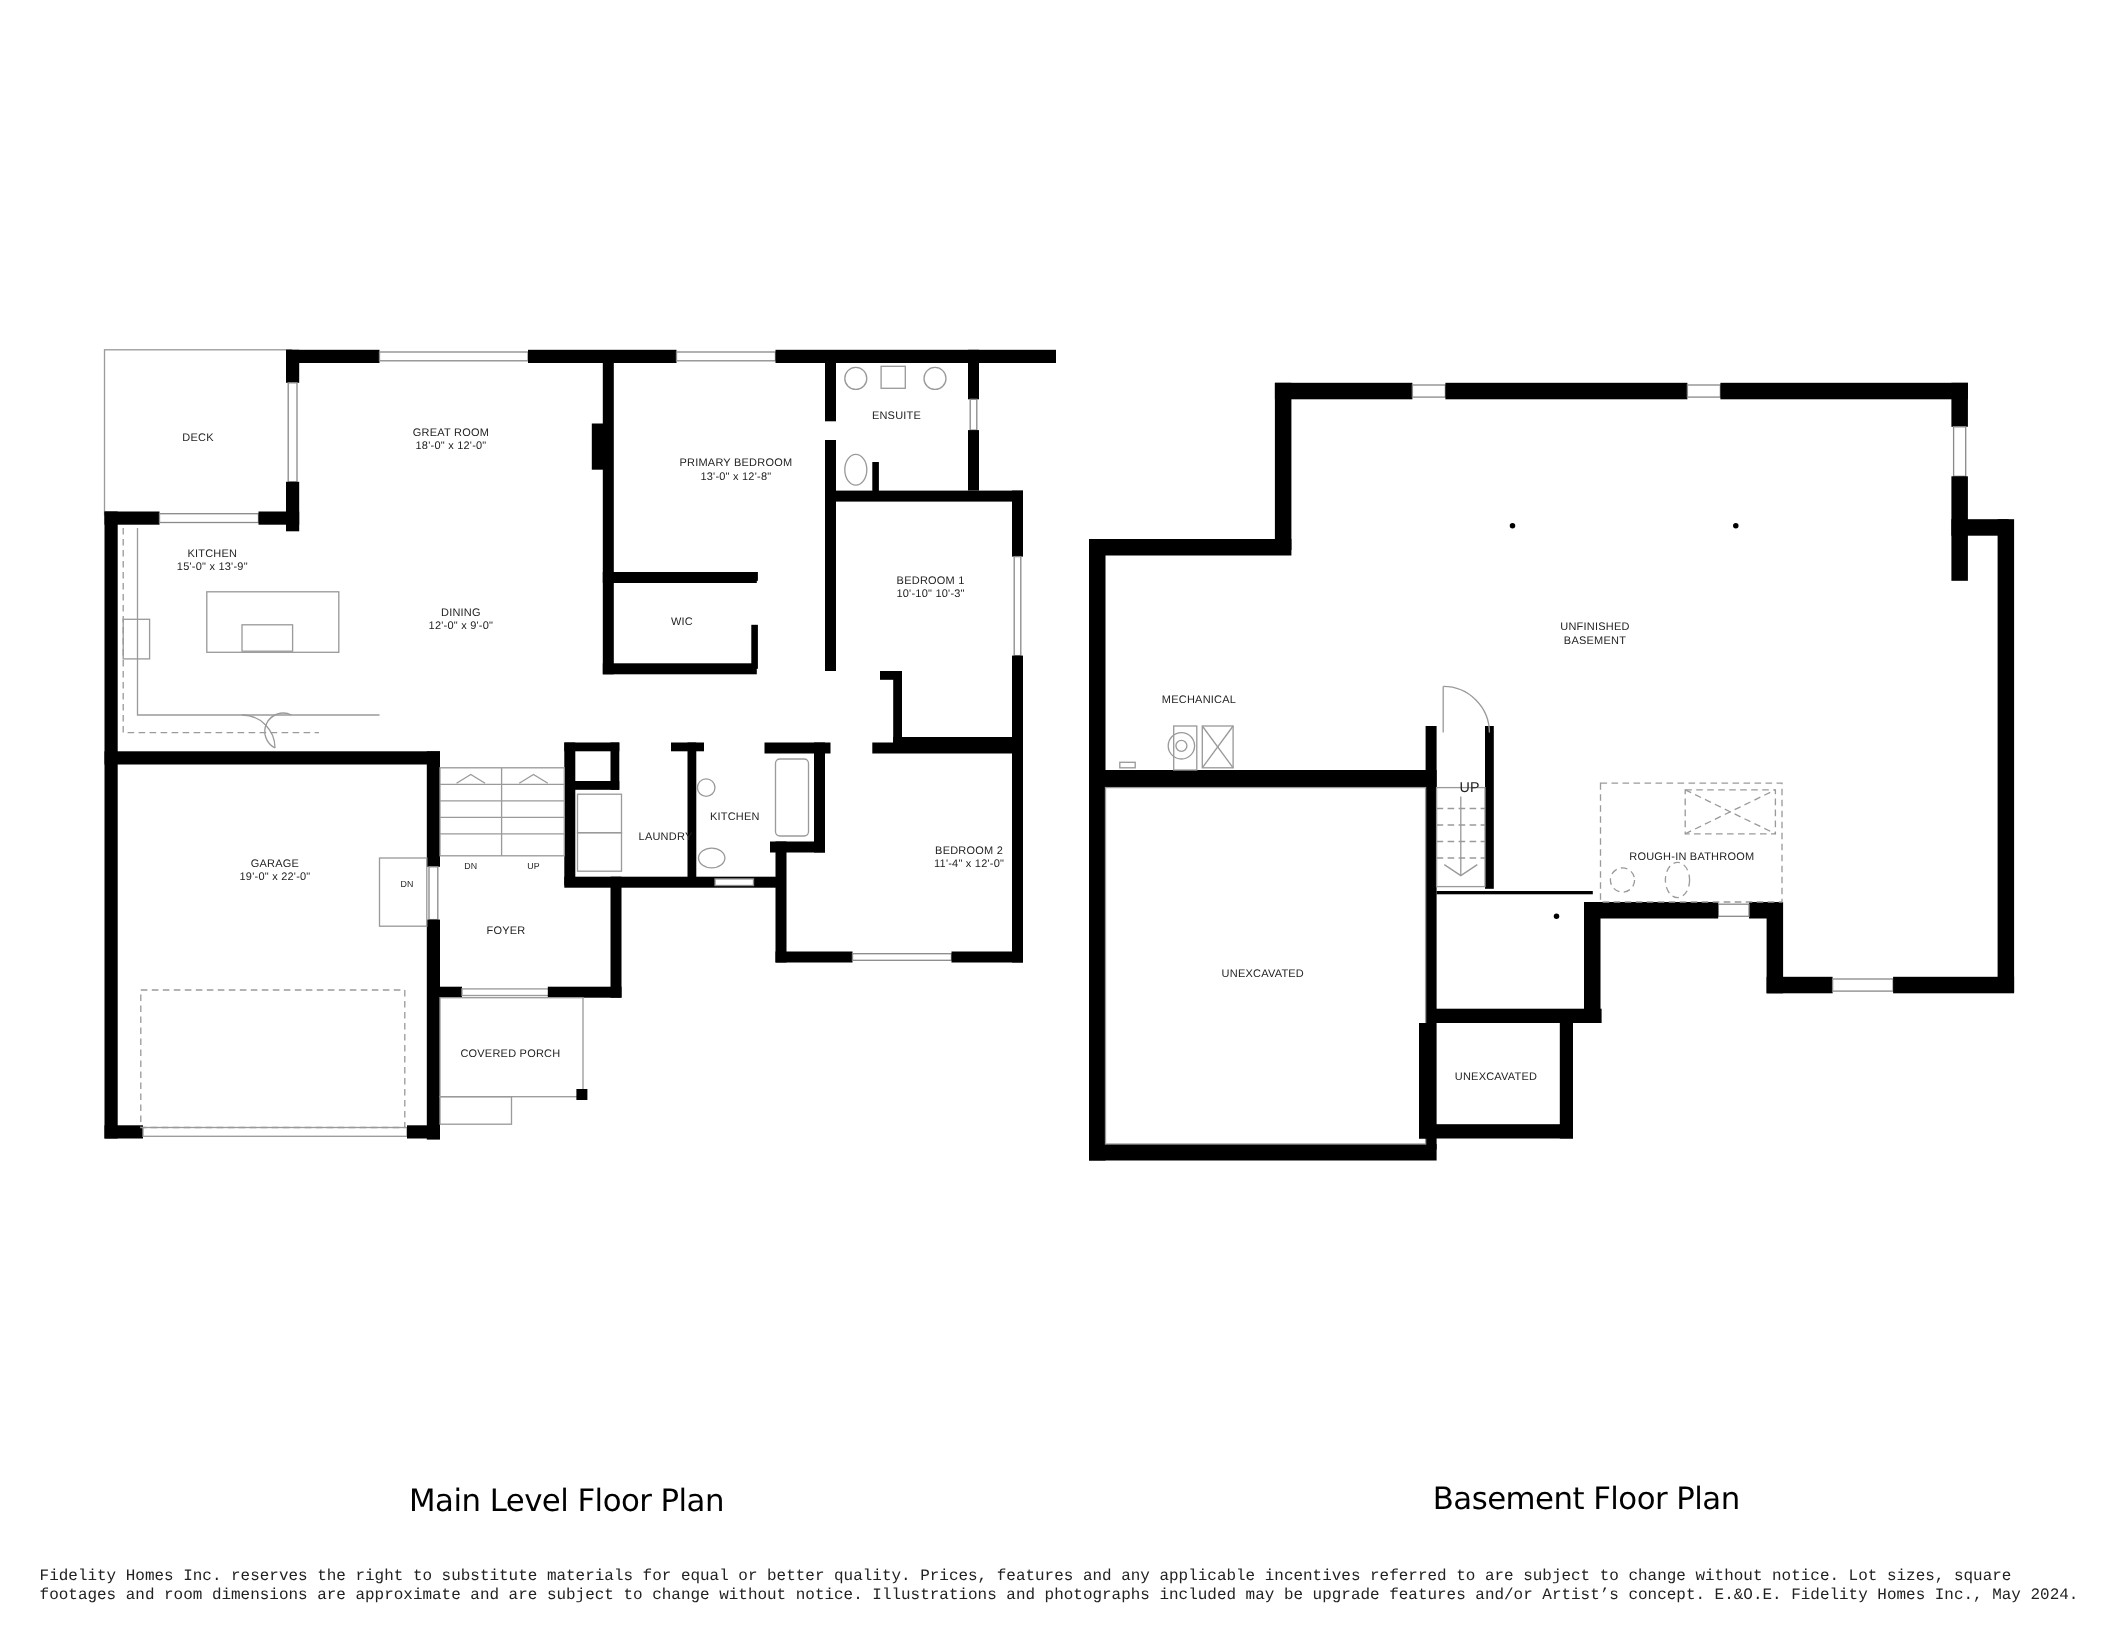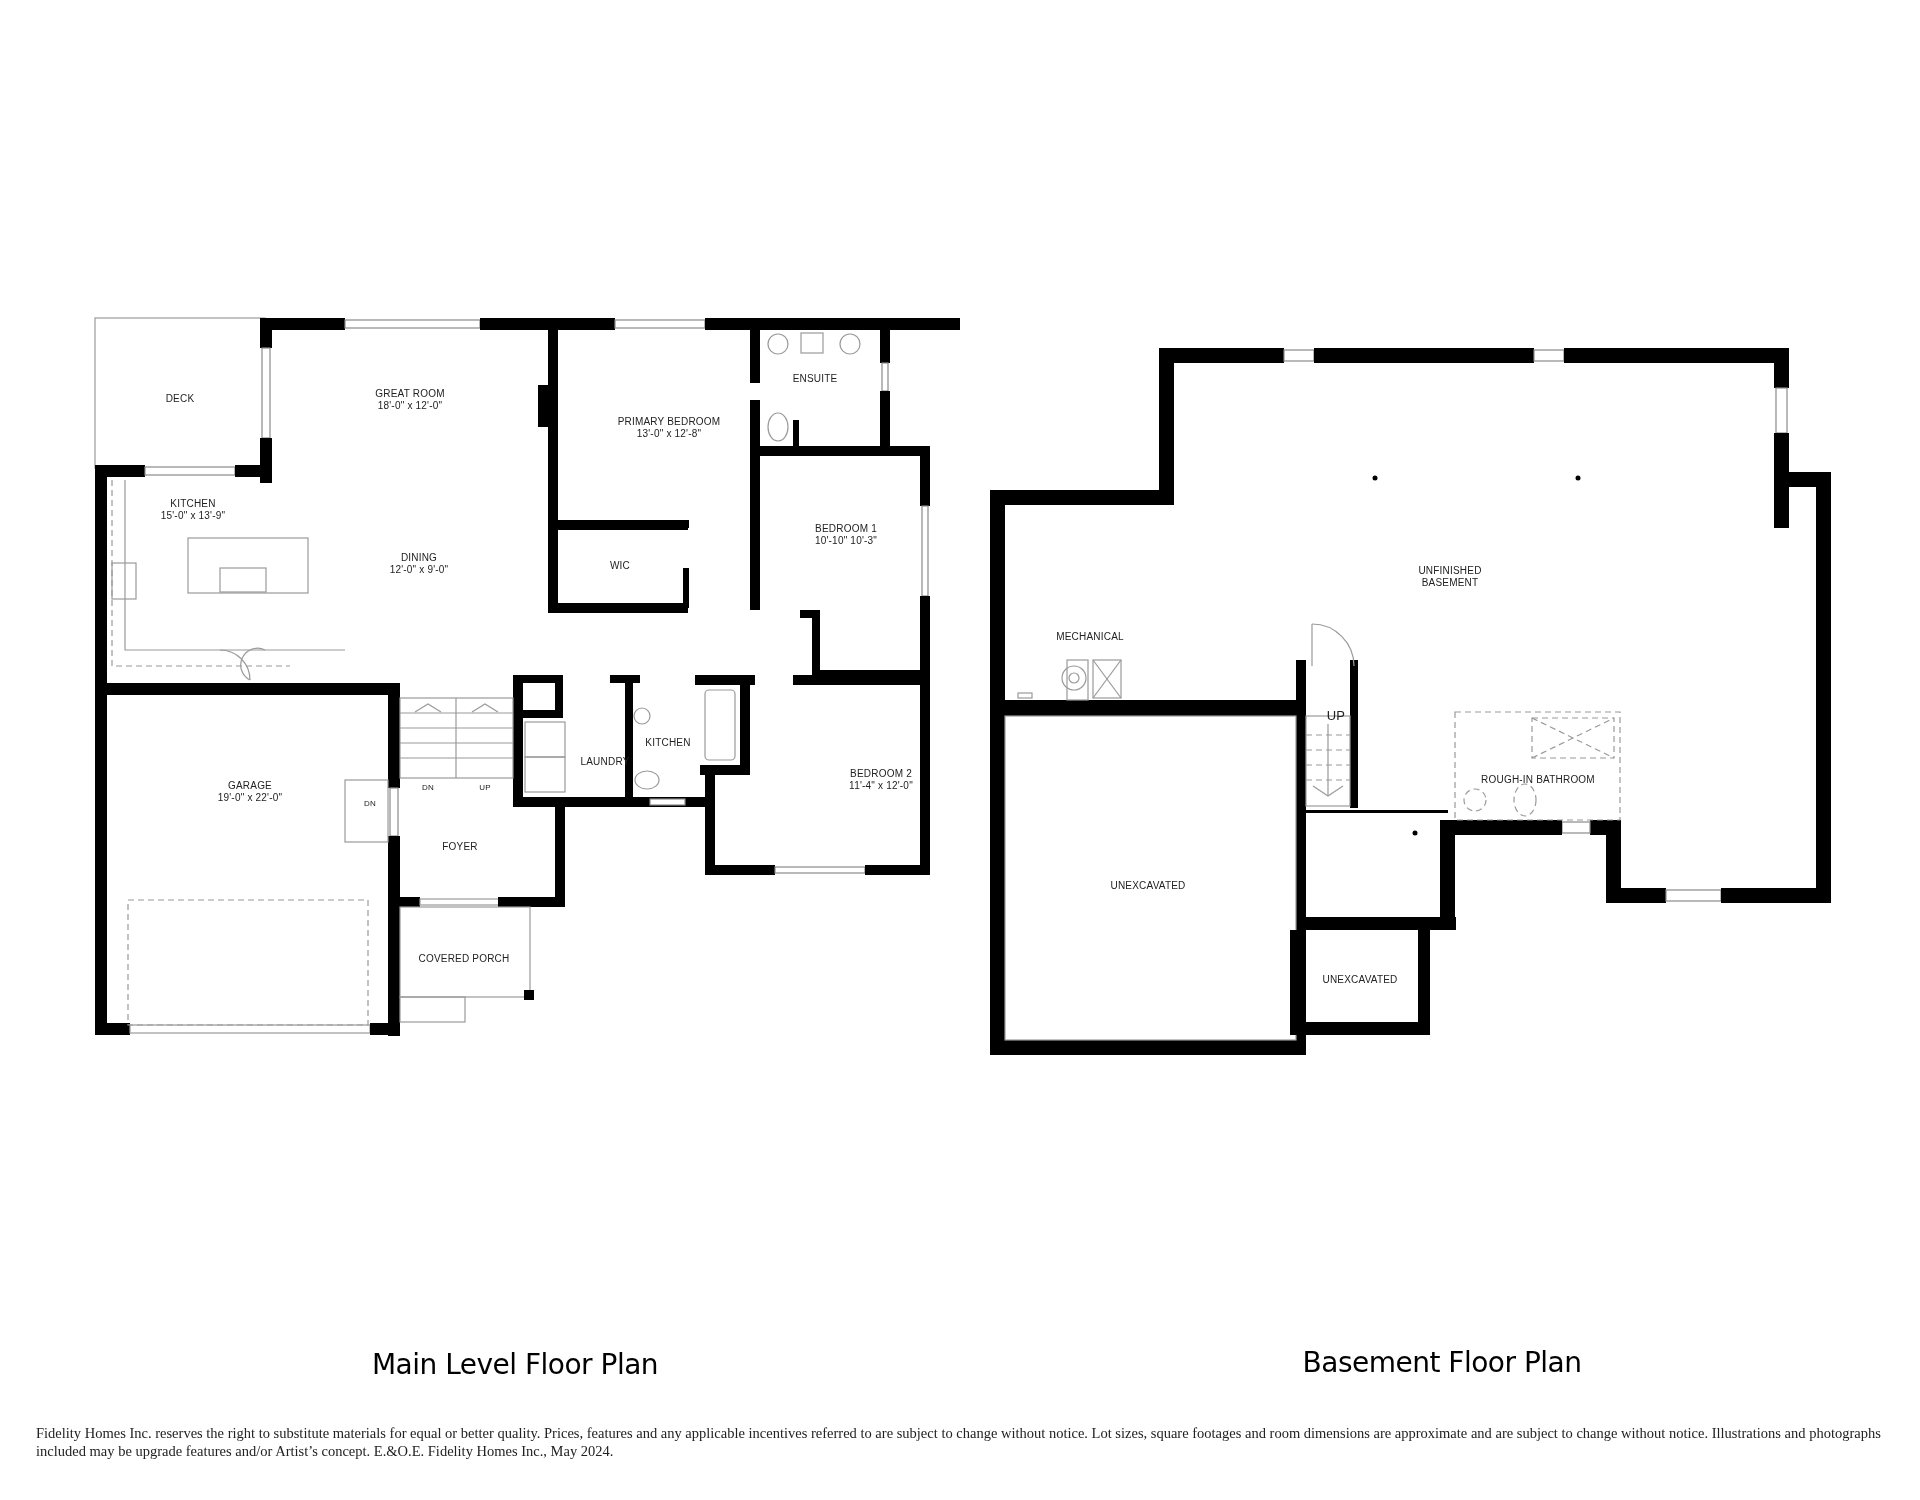--- a/index.html
+++ b/index.html
@@ -5,21 +5,21 @@
   html, body { margin:0; padding:0; background:#ffffff; }
   body { width:1920px; height:1500px; position:relative; overflow:hidden; font-family:"Liberation Sans", sans-serif; color:#1a1a1a; }
   svg.plan { position:absolute; left:0; top:0; width:1920px; height:1500px; }
   .wall { fill:#000; }
   .thin { fill:none; stroke:#9a9a9a; stroke-width:1.2; }
   .dash { fill:none; stroke:#9a9a9a; stroke-width:1.2; stroke-dasharray:6 4; }
   .win { fill:#fff; stroke:#8a8a8a; stroke-width:1.2; }
   .lbl { position:absolute; text-align:center; font-size:10px; line-height:12px; color:#222; letter-spacing:0.2px; white-space:nowrap; transform:translateX(-50%); }
   .lbl .dim { display:block; }
   .caption { position:absolute; font-weight:normal; font-size:28px; color:#000000; transform:translateX(-50%); white-space:nowrap; font-family:"DejaVu Sans", sans-serif; letter-spacing:-0.5px; }
-  .disclaimer { position:absolute; left:36px; top:1424px; width:1860px; font-size:14.5px; line-height:18px; color:#222; font-family:Liberation Serif, serif; }
+  .disclaimer { position:absolute; left:36px; top:1424px; width:1860px; font-size:14.5px; line-height:18px; color:#222; font-family:Liberation Mono, monospace; }
   .small { font-size:8px; }
 </style>
 </head>
 <body>
 
 <svg class="plan" viewBox="0 0 1920 1500" xmlns="http://www.w3.org/2000/svg">
 
   <g>
 
     <rect class="thin" x="95" y="318" width="170" height="150"></rect>

